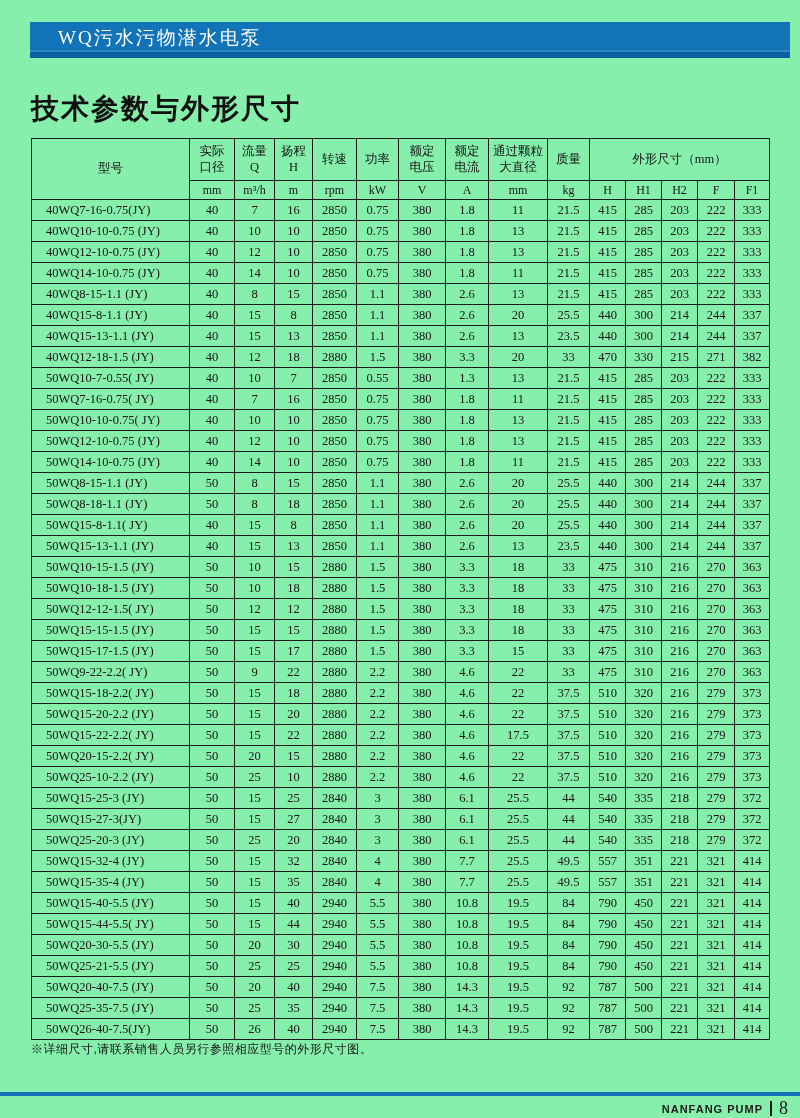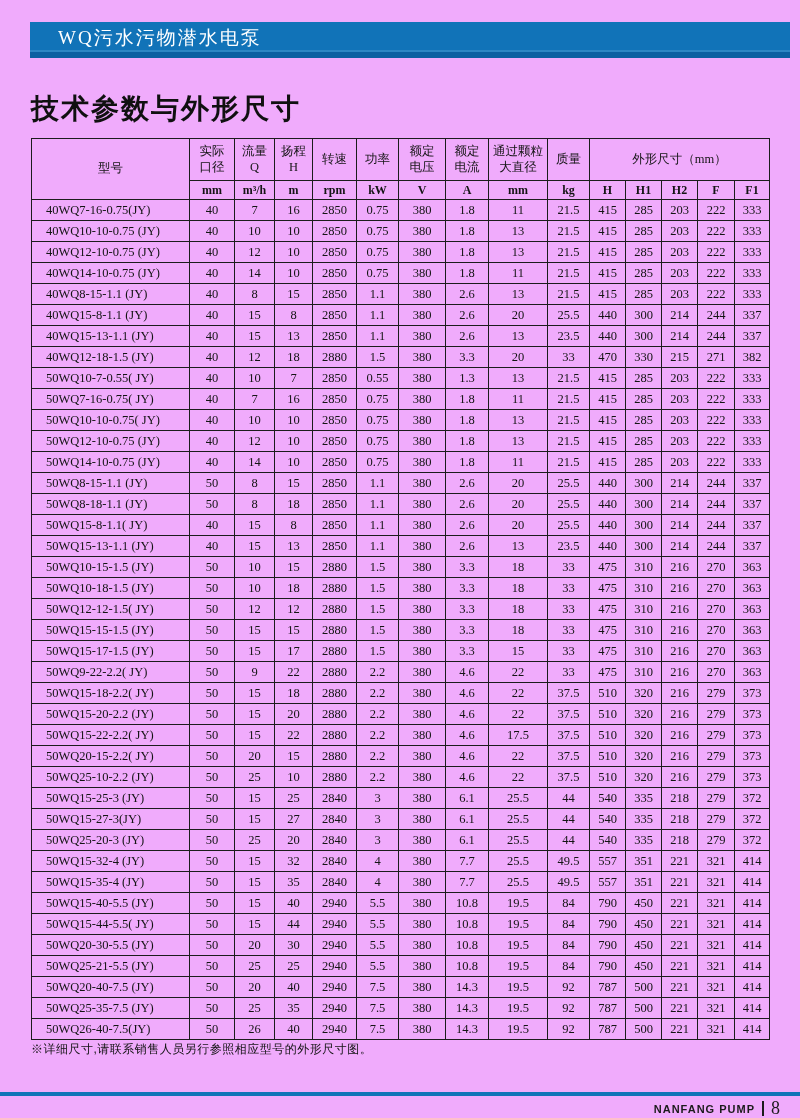--- a/index.html
+++ b/index.html
@@ -1,20 +1,20 @@
 <!DOCTYPE html>
 <html lang="zh"><head>
 <meta charset="utf-8">
 <style>
   html,body{margin:0;padding:0;background:#e9e9e9;}
   .page{
     position:relative;
     width:800px;height:1118px;
     margin:0 auto;
-    background:#f0abfc;
+    background:#86efac;
     font-family:"Liberation Sans",sans-serif;
     overflow:hidden;
   }
   
   .header-bar{
     position:absolute;left:30px;top:22px;width:760px;height:36px;
     box-sizing:border-box;
     background:linear-gradient(#1173b8 0,#1173b8 78%,#2e86c4 78%,#2e86c4 82%,#0d5fa2 82%,#0d5fa2 100%);
     color:#ffffff;
     display:flex;align-items:center;
@@ -38,40 +38,40 @@
   .spec-table th,.spec-table td{
     border:1px solid #1c1c1c;
     padding:0;
     text-align:center;vertical-align:middle;
     overflow:hidden;white-space:nowrap;
   }
   .spec-table thead tr.labels th{
     height:41px;font-size:12.5px;font-weight:400;line-height:1.25;
   }
   .spec-table thead tr.units th{
-    height:18px;font-size:12px;font-weight:bold;
+    height:18px;font-size:12px;font-weight:normal;
   }
   .spec-table tbody td{
     height:20px;font-size:12.5px;
   }
   .spec-table tbody td.model-cell{
     text-align:left;padding-left:14px;
   }
   
   .footnote{
     position:absolute;left:31px;top:1041px;
     font-size:12px;font-weight:normal;color:#141414;letter-spacing:.5px;
   }
   
   .footer-line{
     position:absolute;left:0;top:1092px;width:800px;height:4px;
     background:#1173b8;
   }
   .footer-text{
-    position:absolute;right:20px;top:1098px;
+    position:absolute;right:12px;top:1098px;
     display:flex;align-items:center;gap:7px;color:#1b1b1b;
   }
   .footer-brand{
     font-size:11px;font-weight:bold;letter-spacing:1px;
   }
   .footer-divider{
     width:2px;height:15px;background:#1b1b1b;
   }
   .footer-page-number{
     font-size:18px;font-family:"Liberation Serif",serif;

